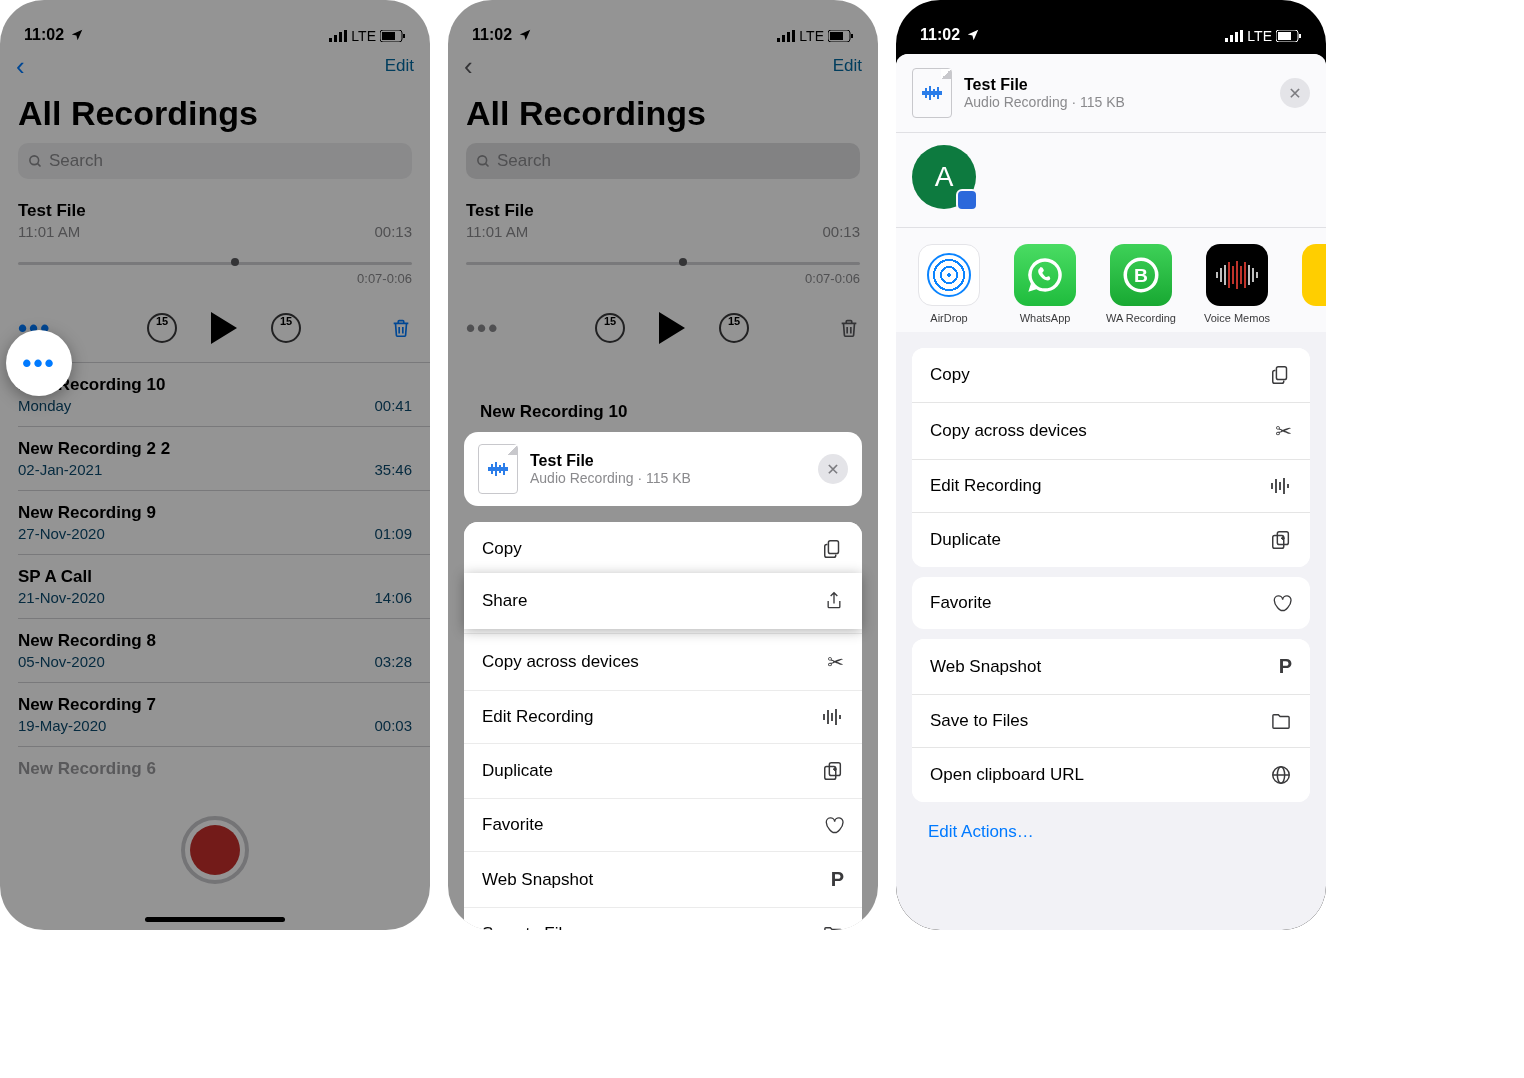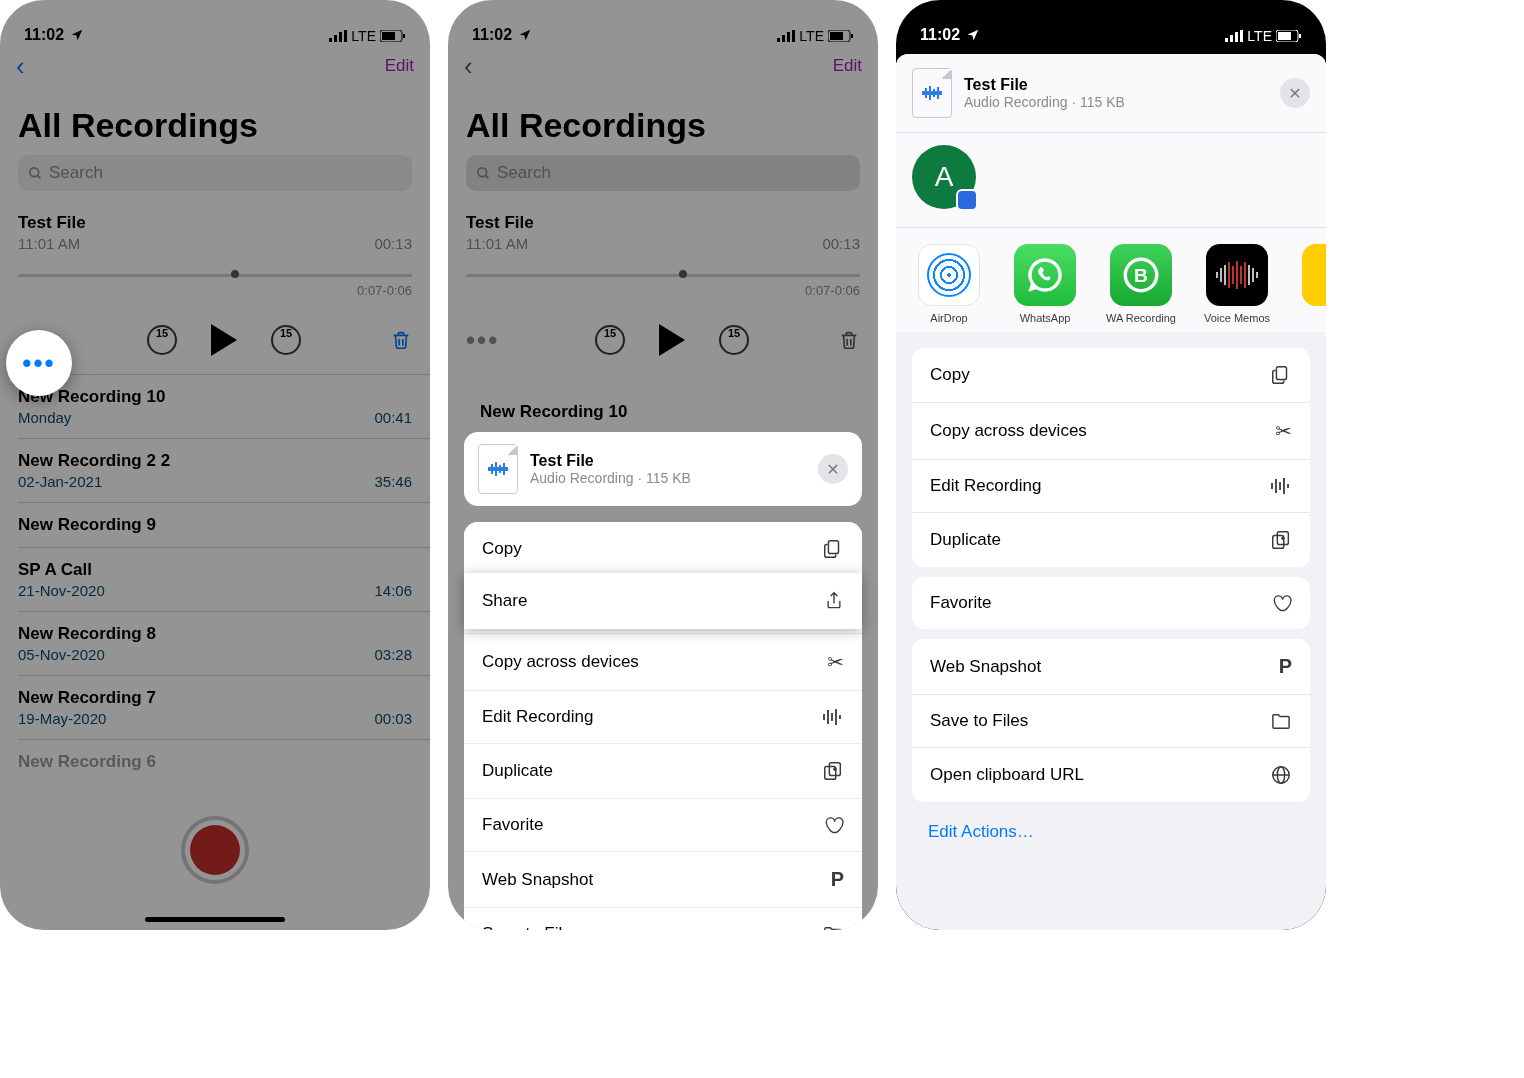--- a/index.html
+++ b/index.html
@@ -4,22 +4,22 @@
 <style>
 * { margin: 0; padding: 0; box-sizing: border-box; font-family: -apple-system, BlinkMacSystemFont, "Segoe UI", Helvetica, Arial, sans-serif; -webkit-font-smoothing: antialiased; }
 body { background: #fff; width: 1524px; height: 1078px; display: flex; gap: 18px; padding: 0; }
 .phone { width: 430px; height: 930px; background: #fff; border-radius: 44px; overflow: hidden; position: relative; flex-shrink: 0; }
 .phone.dimmed::after { content: ""; position: absolute; inset: 0; background: rgba(0,0,0,.42); pointer-events: none; }
 .status-bar { height: 44px; display: flex; align-items: flex-end; justify-content: space-between; padding: 0 24px; font-size: 16px; font-weight: 600; }
 .status-left { display: flex; align-items: center; gap: 6px; }
 .status-right { display: flex; align-items: center; gap: 4px; }
 .nav { height: 44px; display: flex; align-items: center; justify-content: space-between; padding: 0 16px; }
 .back-chevron { font-size: 26px; color: #007aff; font-weight: 300; }
-.edit-btn { font-size: 17px; color: #a21caf; }
-.title { font-size: 34px; font-weight: 700; padding: 6px 18px 10px; margin-top: 12px; }
+.edit-btn { font-size: 17px; color: #0369a1; }
+.title { font-size: 34px; font-weight: 700; padding: 6px 18px 10px; }
 .search { margin: 0 18px 12px; background: #eeeef0; border-radius: 10px; height: 36px; display: flex; align-items: center; padding: 0 10px; color: #8a8a8d; font-size: 17px; gap: 6px; }
 .search-icon { font-size: 15px; }
 .sel-rec { padding: 10px 18px 0; }
 .sel-title { font-size: 17px; font-weight: 600; }
 .sel-sub { font-size: 15px; color: #8a8a8d; display: flex; justify-content: space-between; margin-top: 2px; }
 .scrubber { margin: 22px 18px 0; position: relative; }
 .track { height: 3px; background: #d0d0d4; border-radius: 2px; position: relative; }
 .thumb { position: absolute; top: -4px; width: 8px; height: 8px; background: #5a5a5e; border-radius: 50%; }
 .scrub-times { display: flex; justify-content: flex-end; font-size: 13px; color: #8a8a8d; margin-top: 6px; }
 .controls { display: flex; align-items: center; justify-content: space-between; padding: 26px 18px 18px; }
@@ -167,20 +167,24 @@
   <div class="rec-row">
       <div class="rec-name">New Recording 2 2</div>
       <div class="rec-sub">
         <span>02-Jan-2021</span>
         <span>35:46</span>
       </div>
     </div>
     <div class="divider"></div>
   <div class="rec-row">
       <div class="rec-name">New Recording 9</div>
+      <div class="rec-sub">
+        <span>27-Nov-2020</span>
+        <span>01:09</span>
+      </div>
     </div>
     <div class="divider"></div>
   <div class="rec-row">
       <div class="rec-name">SP A Call</div>
       <div class="rec-sub">
         <span>21-Nov-2020</span>
         <span>14:06</span>
       </div>
     </div>
     <div class="divider"></div>

